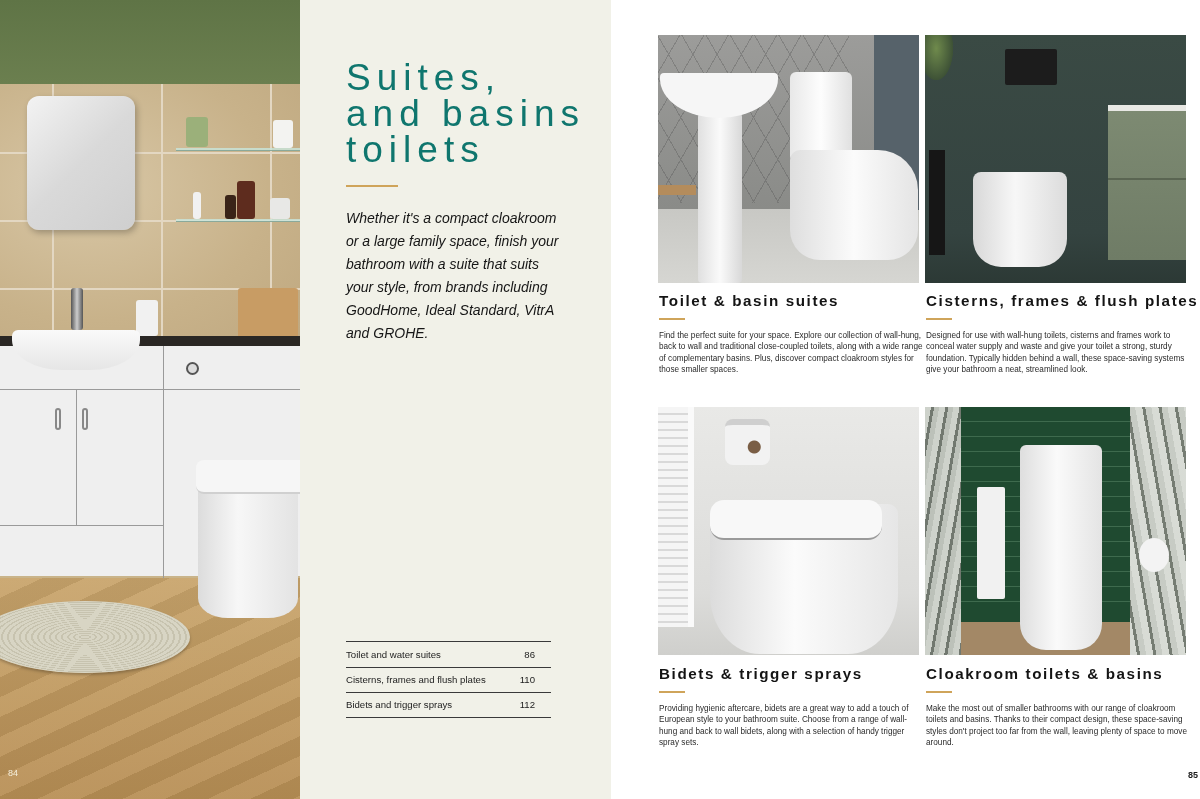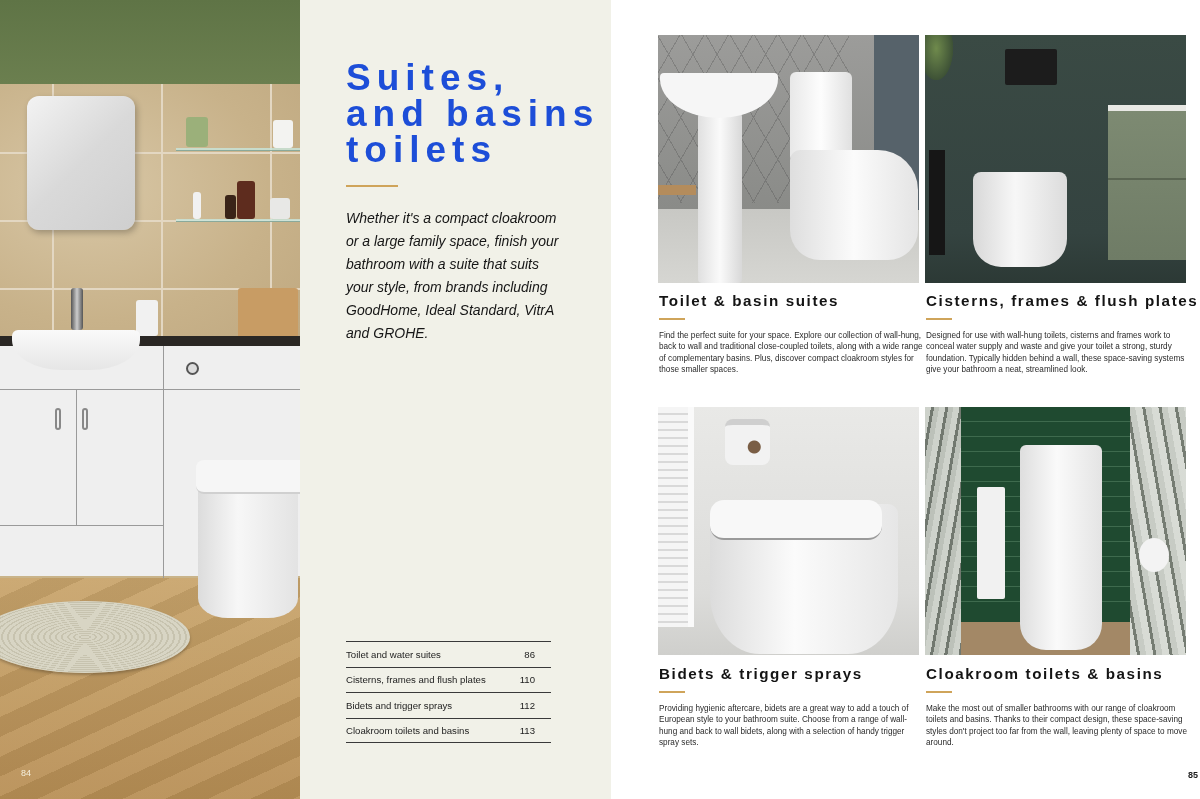--- a/index.html
+++ b/index.html
@@ -26,24 +26,24 @@
   .hp-handle { position: absolute; width: 6px; height: 22px; border: 2px solid #888; border-radius: 3px; }
   .hp-knob { position: absolute; left: 186px; top: 362px; width: 13px; height: 13px; border-radius: 50%; border: 2px solid #555; background: #ddd; }
   .hp-toilet { position: absolute; left: 198px; top: 460px; width: 100px; height: 158px; background: linear-gradient(90deg,#dcdcdc,#f7f7f7 40%,#e3e3e3); border-radius: 12px 0 30px 30px / 12px 0 20px 20px; }
   .hp-toilet-lid { position: absolute; left: 196px; top: 460px; width: 104px; height: 34px; background: #f6f6f6; border-radius: 8px 0 0 8px; border-bottom: 2px solid #d0d0d0; }
   .hp-floor { position: absolute; left: 0; top: 578px; width: 300px; height: 221px;
     background:
       repeating-linear-gradient(155deg, rgba(255,255,255,0.06) 0 18px, rgba(0,0,0,0.06) 18px 36px),
       linear-gradient(180deg,#c9a56c 0%,#b88f55 100%); }
   .hp-rug { position: absolute; left: -20px; top: 601px; width: 210px; height: 72px; border-radius: 50%;
     background: repeating-radial-gradient(ellipse at center,#d8d5c4 0 4px,#c7c3af 4px 6px); box-shadow: 0 2px 3px rgba(0,0,0,0.25); }
-  .folio-left { position: absolute; left: 21px; top: 768px; font-size: 9px; font-weight: normal; color: #f5efdc; }
+  .folio-left { position: absolute; left: 8px; top: 768px; font-size: 9px; font-weight: normal; color: #f5efdc; }
 
   .intro-panel { position: absolute; left: 300px; top: 0; width: 311px; height: 799px; background: #f1f1e8; }
-  .section-title { position: absolute; left: 346px; top: 60px; width: 260px; font-size: 37px; line-height: 36px; letter-spacing: 6px; font-weight: bold; color: #1d4ed8; }
+  .section-title { position: absolute; left: 346px; top: 60px; width: 260px; font-size: 37px; line-height: 36px; letter-spacing: 6px; font-weight: normal; color: #0f766e; }
   .section-title span { display: block; }
   .gold-rule { position: absolute; height: 2px; background: #cfa45a; }
   .intro-text { position: absolute; left: 346px; top: 207px; width: 215px; font-size: 14px; line-height: 23px; color: #161616; font-style: italic; }
 
   .toc { position: absolute; left: 346px; top: 641px; width: 205px; }
   .toc-row { display: flex; justify-content: space-between; align-items: center; height: 25.5px; border-top: 1px solid #3a3a3a; font-size: 9.6px; color: #1d1d1d; padding-right: 16px; }
   .toc-row:last-child { border-bottom: 1px solid #3a3a3a; }
   .toc-page { width: 16px; text-align: right; }
 
   
@@ -141,24 +141,20 @@
     <span class="toc-page">86</span>
   </div>
   <div class="toc-row">
     <span>Cisterns, frames and flush plates</span>
     <span class="toc-page">110</span>
   </div>
   <div class="toc-row">
     <span>Bidets and trigger sprays</span>
     <span class="toc-page">112</span>
   </div>
-  <div class="toc-row">
-    <span>Cloakroom toilets and basins</span>
-    <span class="toc-page">113</span>
-  </div>
 </div>
 
 <div class="tile-img p1">
   <div class="p1-hex"></div>
   <div class="p1-dark"></div>
   <div class="p1-stool"></div>
   <div class="p1-ped"></div>
   <div class="p1-basin"></div>
   <div class="p1-cist"></div>
   <div class="p1-bowl"></div>

